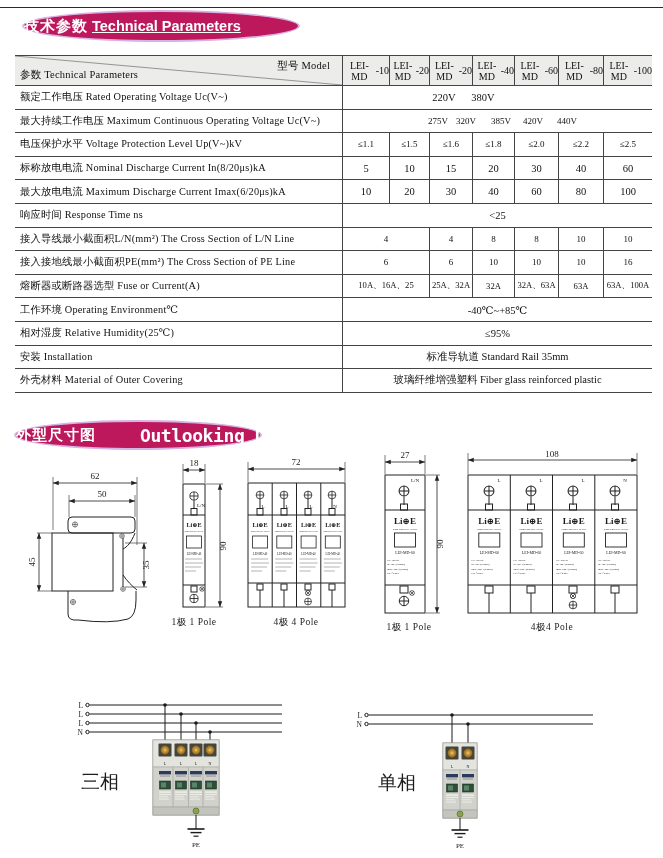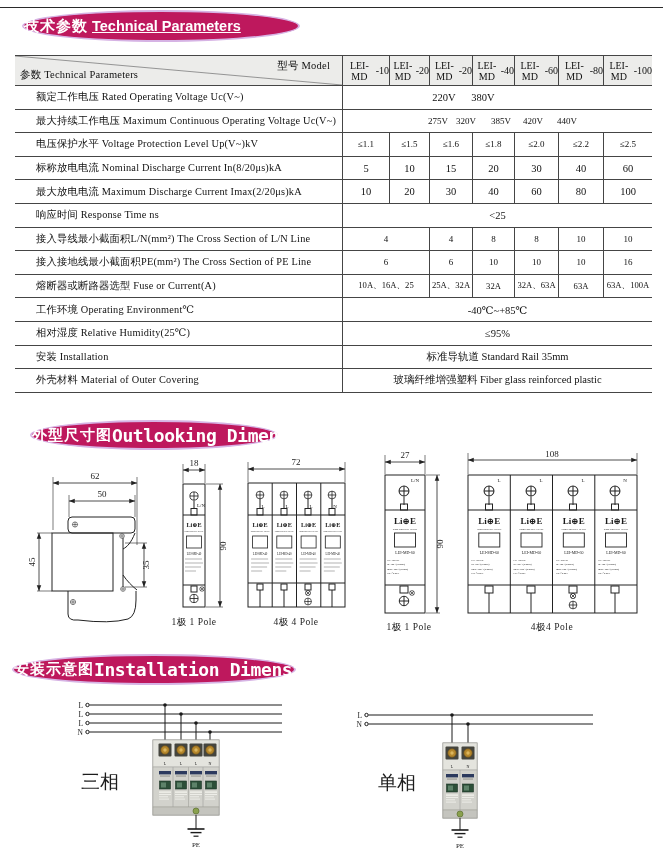--- a/index.html
+++ b/index.html
@@ -8,29 +8,29 @@
   .topline{position:absolute;top:7px;left:0;width:663px;height:1px;background:#2a2a2a;}
 
   
   .banner{position:absolute;display:flex;align-items:center;justify-content:flex-start;
           background:#be185d;border:2px solid #d6b3e4;border-radius:50%;
           color:#fff;white-space:nowrap;box-sizing:border-box;}
   .banner .cjk{font-family:"Liberation Sans","DejaVu Sans",sans-serif;font-weight:bold;font-size:15px;letter-spacing:1px;}
   .banner .en-sans{font-family:"Liberation Sans","DejaVu Sans",sans-serif;font-weight:bold;font-size:14.5px;margin-left:4px;text-decoration:underline;}
   .banner .en-mono{font-family:"DejaVu Sans Mono","Liberation Mono",monospace;font-weight:bold;font-size:18px;letter-spacing:-0.4px;}
   .b1{left:22px;top:10px;width:278px;height:32px;}
-  .b2{left:30px;top:420px;width:248px;height:30px;}
+  .b2{left:14px;top:420px;width:248px;height:30px;gap:44px;}
   .b3{left:12px;top:654px;width:284px;height:31px;}
 
   
   .ptable{position:absolute;top:55px;left:15px;width:637px;font-size:10.5px;color:#111;}
   .trow{display:flex;height:22.6px;border-bottom:1px solid #454545;align-items:stretch;}
   .trow.header{height:29px;background:#ececea;border-top:1px solid #454545;}
   .lcell{width:328px;border-right:1px solid #454545;display:flex;align-items:center;
-         padding-left:21px;box-sizing:border-box;letter-spacing:.2px;white-space:nowrap;overflow:hidden;font-size:10.3px;}
+         padding-left:5px;box-sizing:border-box;letter-spacing:.2px;white-space:nowrap;overflow:hidden;font-size:10.3px;}
   .vwrap{position:relative;flex:1;display:flex;}
   .vc{display:flex;align-items:center;justify-content:center;box-sizing:border-box;text-align:center;}
   .vc+.vc{border-left:1px solid #454545;}
   .c1{width:46px}.c2{width:40px}.c3{width:43px}.c4{width:42px}.c5{width:44px}.c6{width:45px}.c7{width:49px}.c12{width:86px}
   .hm{flex-direction:row;justify-content:center;font-size:10px;line-height:1.1;}
   .spanv{flex:1;display:flex;align-items:center;justify-content:center;}
   .posv{position:absolute;top:50%;transform:translate(-50%,-50%);}
   .diagcell{position:relative;}
   .diagcell svg{position:absolute;left:0;top:0;}
   .mlabel{position:absolute;top:3px;right:12px;font-size:10.5px;}
@@ -141,21 +141,21 @@
         <div class="vc c2">10</div>
         <div class="vc c3">15</div>
         <div class="vc c4">20</div>
         <div class="vc c5">30</div>
         <div class="vc c6">40</div>
         <div class="vc c7">60</div>
       </div>
     </div>
 
     <div class="trow">
-      <div class="lcell">最大放电电流 Maximum Discharge Current Imax(2/20μs)kA</div>
+      <div class="lcell">最大放电电流 Maximum Discharge Current Imax(6/20μs)kA</div>
       <div class="vwrap">
         <div class="vc c1">10</div>
         <div class="vc c2">20</div>
         <div class="vc c3">30</div>
         <div class="vc c4">40</div>
         <div class="vc c5">60</div>
         <div class="vc c6">80</div>
         <div class="vc c7">100</div>
       </div>
     </div>
@@ -440,24 +440,20 @@
         <rect x="569" y="136" width="8" height="7"></rect>
         <rect x="611" y="136" width="8" height="7"></rect>
           <line x1="615" y1="143" x2="615" y2="163"></line>
       </g>
       <use href="#esym" transform="translate(573,146) scale(.95)"></use>
       <use href="#scr" transform="translate(573,155) scale(.9)"></use>
       <text class="cap" x="552" y="180" text-anchor="middle">4极4 Pole</text>
     </g>
   </svg>
 
-  <div class="banner b3">
-    <span class="cjk">安装示意图</span>
-    <span class="en-mono">Installation Dimension</span>
-  </div>
 
   <svg class="inst" width="663" height="163" viewBox="0 0 663 163">
     <defs>
       <g id="brass">
         <rect x="-6.5" y="-6.5" width="13" height="13" rx="1" fill="#45453e"></rect>
         <circle r="4.2" fill="#b5872c" stroke="#6e521a" stroke-width=".7"></circle>
         <circle r="1.7" fill="#dcb65e"></circle>
       </g>
       <g id="gnd" stroke="#1a1a1a" fill="none">
         <line y1="0" y2="0" x1="-8.5" x2="8.5" stroke-width="1.6"></line>

